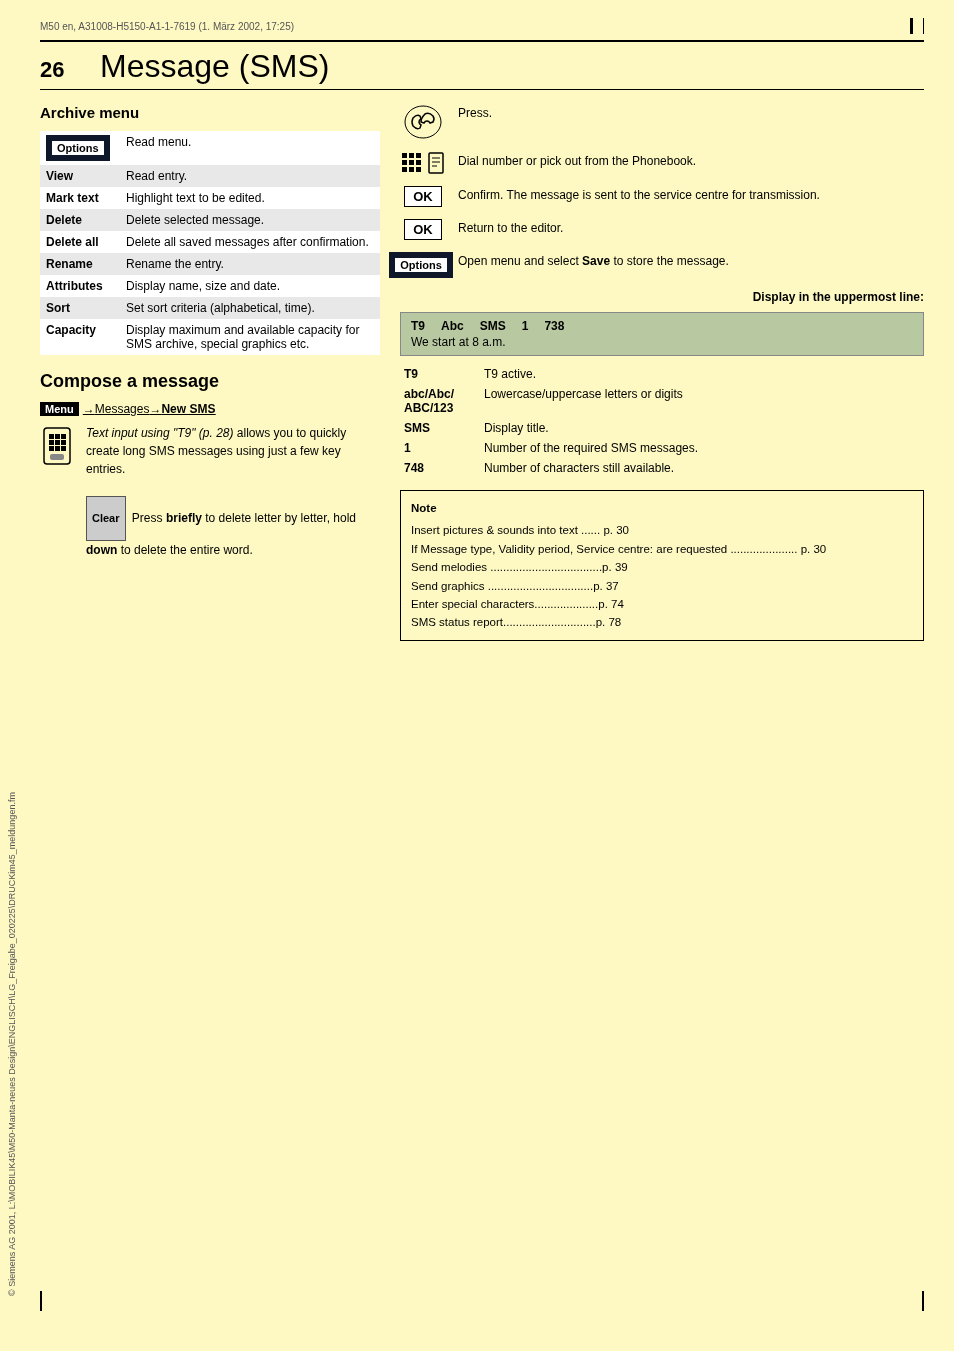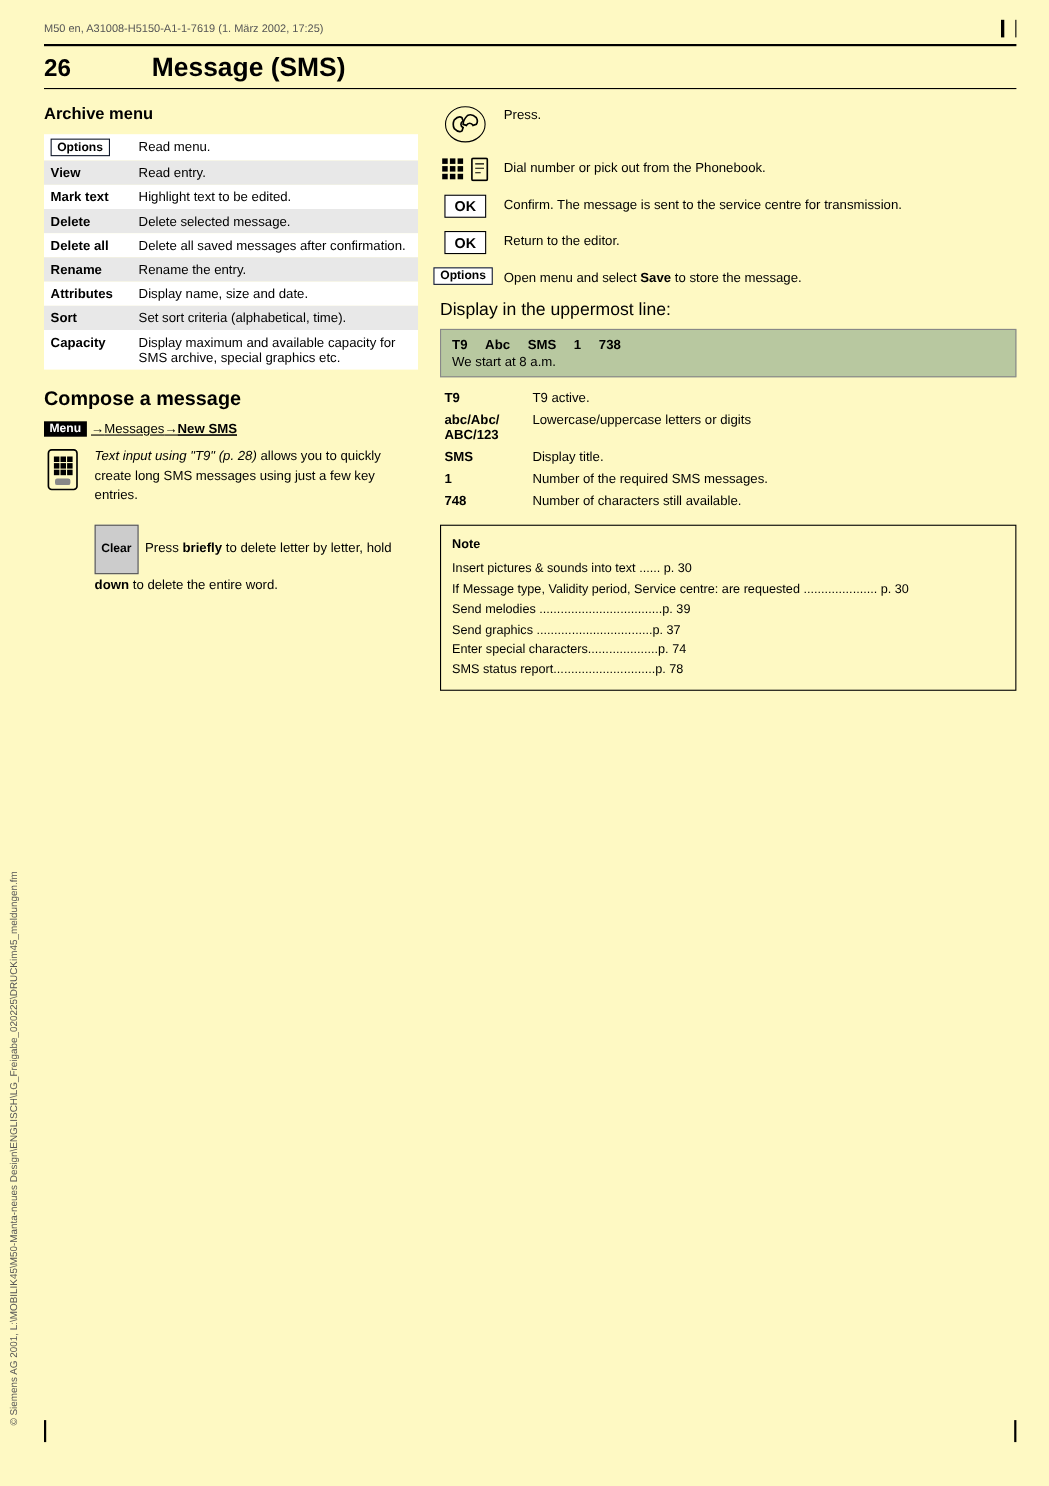--- a/index.html
+++ b/index.html
@@ -69,23 +69,22 @@
     }
 
     .page-number {
       font-size: 22px;
       font-weight: bold;
       margin-right: 20px;
       min-width: 40px;
     }
 
     .page-title {
-      font-size: 24px;
-      font-weight: bold;
-      margin-left: 38px;
+      font-size: 32px;
+      font-weight: normal;
     }
 
     
     .two-col {
       display: flex;
       gap: 20px;
     }
 
     .left-col {
       width: 340px;
@@ -99,21 +98,21 @@
     
     .section-heading {
       font-size: 15px;
       font-weight: bold;
       margin-bottom: 10px;
     }
 
     
     .badge {
       display: inline-block;
-      border: 1px solid #0f172a;
+      border: 6px solid #0f172a;
       padding: 1px 5px;
       font-size: 11px;
       font-weight: bold;
       margin-right: 4px;
       background: #fff;
     }
     .badge-dark {
       display: inline-block;
       background: #000;
       color: #fff;
@@ -232,23 +231,24 @@
       display: inline-block;
       border: 1px solid #000;
       padding: 2px 8px;
       font-size: 13px;
       font-weight: bold;
       background: #fff;
     }
 
     
     .display-heading {
-      font-size: 16px;
-      font-weight: normal;
+      font-size: 12px;
+      font-weight: bold;
       margin: 10px 0 8px 0;
+      text-align: right;
     }
 
     .display-box {
       background: #b8c8a0;
       border: 1px solid #888;
       padding: 6px 10px;
       font-size: 12px;
       margin-bottom: 8px;
       width: 100%;
     }

